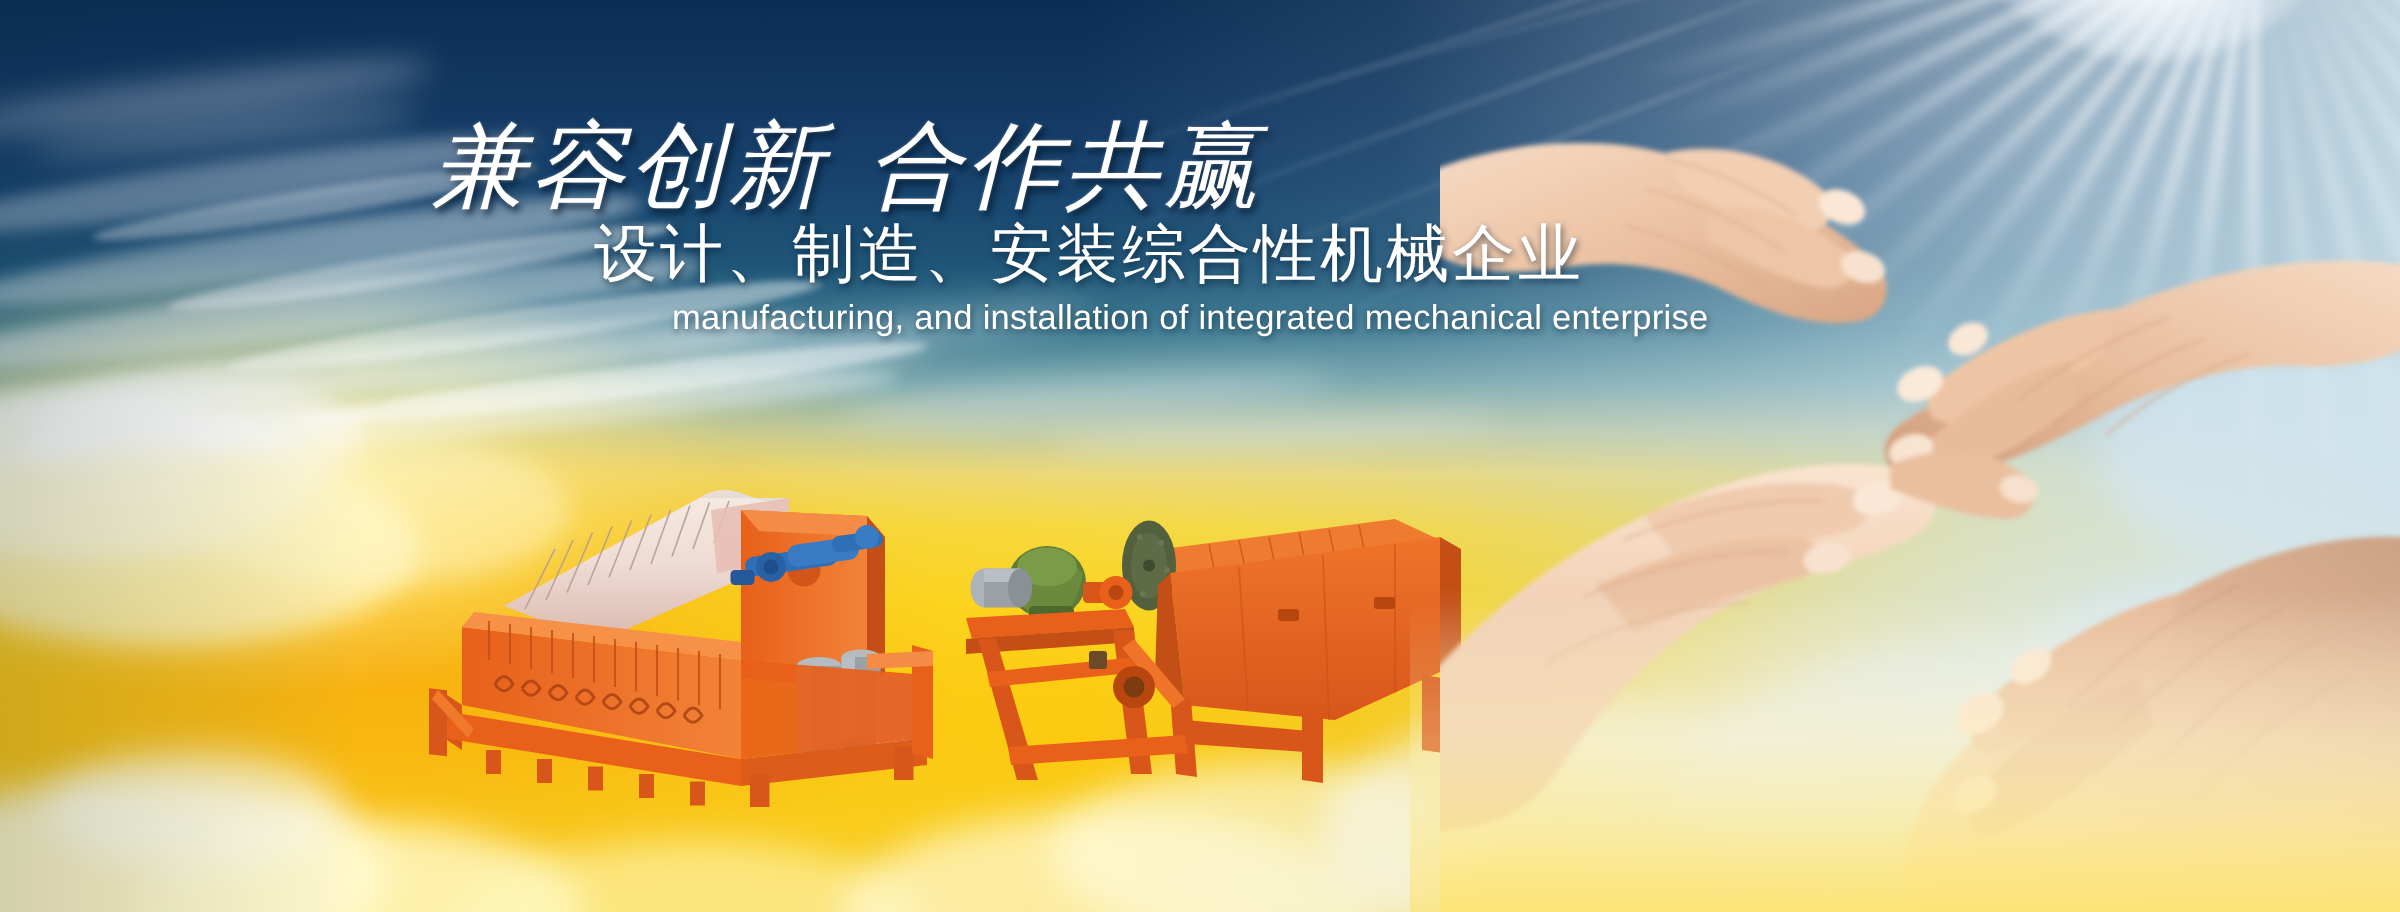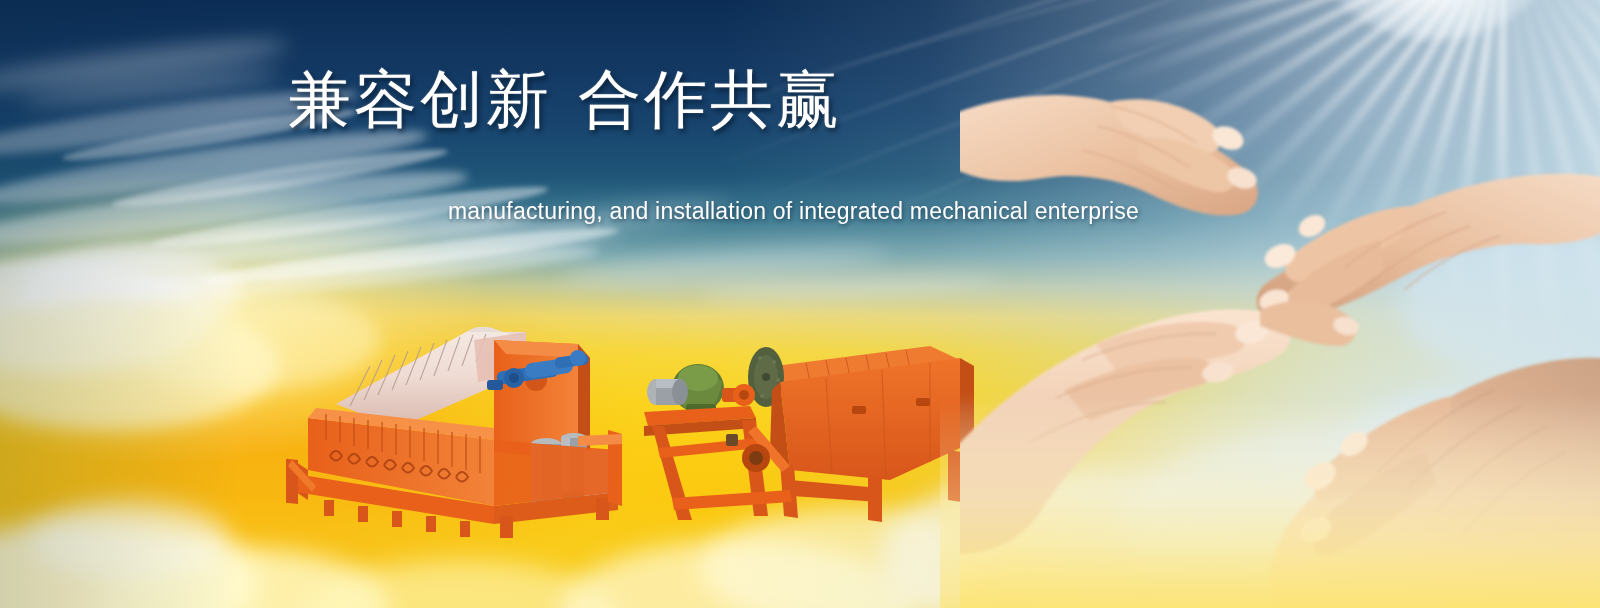--- a/index.html
+++ b/index.html
@@ -121,28 +121,29 @@
     position: absolute;
     height: 2px;
     background: linear-gradient(to right, rgba(255,255,255,0) 0%, rgba(255,255,255,0.40) 45%, rgba(255,255,255,0.62) 75%, rgba(255,255,255,0) 100%);
     transform-origin: left center;
     filter: blur(2.2px);
   }
 
   
   .headline {
     position: absolute;
-    left: 288px; top: 68px;
+    left: 288px; top: 80px;
     font-size: 63px;
     line-height: 1;
     letter-spacing: 3px;
     color: #ffffff;
     font-weight: 500;
     white-space: nowrap;
     text-shadow: 2px 3px 5px rgba(0,20,40,0.75), 0 0 2px rgba(255,255,255,0.35);
+    font-style: italic;
   }
   .headline .gap { display: inline-block; width: 26px; }
   .tagline-en {
     position: absolute;
     left: 760px; top: 104px;
     font-size: 26px;
     color: #ffffff;
     letter-spacing: 0.2px;
     white-space: nowrap;
     text-shadow: 1px 2px 4px rgba(0,20,40,0.6);
@@ -595,16 +596,17 @@
     </svg>
   </div>
 
   <div class="hands-fade"></div>
 
   <div class="headline">
     <span>兼容创新</span><span class="gap"></span><span>合作共赢</span>
   </div>
 
 
+  <div class="subhead">设计、制造、安装综合性机械企业</div>
 
   <div class="subtagline-en">manufacturing, and installation of integrated mechanical enterprise</div>
 
 </div>
 
 </body></html>

